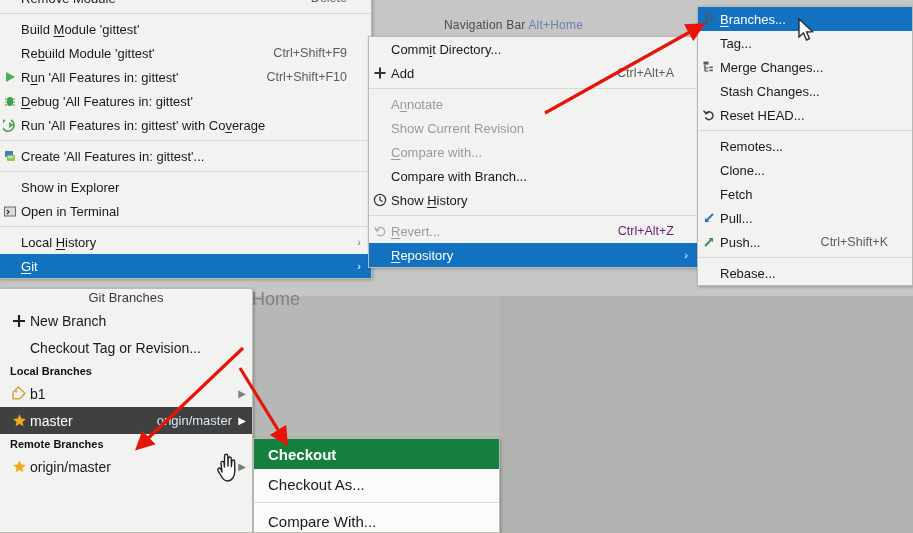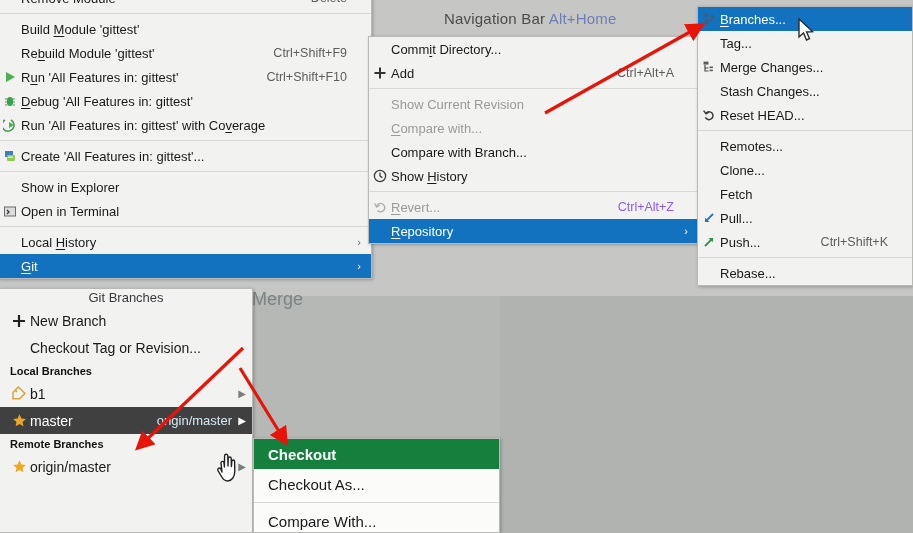--- a/index.html
+++ b/index.html
@@ -33,21 +33,21 @@
   }
   .mi .lbl{flex:1;overflow:hidden;text-overflow:clip;}
   .mi .acc{color:#5d5d5d;padding-left:18px;font-size:12.5px;}
   .mi .arrow{
     width:12px;min-width:12px;text-align:center;color:#6e6e6e;font-size:11px;
     margin-left:6px;
   }
   .mi.sel{background:#1272c0;color:#ffffff;}
   .mi.sel .arrow{color:#ffffff;}
   .mi.dis,.mi.dis .lbl{color:#9a9a98;}
-  .mi.dis .acc{color:#8b5cf6;}
+  .mi.dis .acc{color:#701a75;}
   .sep{height:1px;background:#d8d8d5;margin:3px 0;}
   .u{text-decoration:underline;text-underline-offset:2px;}
 
   
   #leftmenu{left:-2px;top:-14px;width:374px;border-top:none;}
   #leftmenu .mi{height:24px;}
   #leftmenu .mi .lbl{padding-left:0px;}
 
   
   #gitmenu{left:368px;top:36px;width:331px;}
@@ -88,21 +88,21 @@
     box-shadow:1px 1px 3px rgba(0,0,0,.25);box-sizing:border-box;overflow:hidden;
   }
   #checkoutmenu .ci{
     display:flex;align-items:center;height:30px;padding-left:14px;
     font-size:15px;box-sizing:border-box;cursor:default;
   }
   #checkoutmenu .ci.sel{background:#15803d;color:#fff;font-weight:bold;}
 
   
   #navhint{
-    position:absolute;left:444px;top:10px;font-size:15px;color:#4c4c4c;
+    position:absolute;left:444px;top:18px;font-size:12px;color:#4c4c4c;
     letter-spacing:.2px;
   }
   #navhint .key{color:#6b7fb5;}
   #shifthint{
     position:absolute;left:252px;top:289px;font-size:18px;color:#7e8384;
   }
   #gitbranchhint{
     position:absolute;left:68px;top:287px;font-size:14px;color:#585858;
     font-weight:bold;opacity:.85;
   }
@@ -117,21 +117,21 @@
 
 <div class="backdrop"></div>
 <div class="backdrop-top"></div>
 <div class="backdrop-bot"></div>
 <div class="backdrop-lower-left"></div>
 
 <div id="navhint">
   <span>Navigation Bar</span>
   <span class="key">Alt+Home</span>
 </div>
-<div id="shifthint">Merge</div>
+<div id="shifthint">Home</div>
 <div id="gitbranchhint">Git Branches</div>
 
 <div class="menu" id="leftmenu">
     <div class="mi">
       <span class="ico"></span>
       <span class="lbl">Remove Module</span>
       <span class="acc">Delete</span>
       <span class="arrow"></span>
     </div>
     <div class="sep"></div>
@@ -228,20 +228,25 @@
       <span class="ico">
         <svg width="14" height="14" viewBox="0 0 14 14">
           <path d="M7,1.5 V12.5 M1.5,7 H12.5" stroke="#333" stroke-width="2"></path>
         </svg>
       </span>
       <span class="lbl">Add</span>
       <span class="acc">Ctrl+Alt+A</span>
       <span class="arrow"></span>
     </div>
     <div class="sep"></div>
+    <div class="mi dis">
+      <span class="ico"></span>
+      <span class="lbl">A<span class="u">n</span>notate</span>
+      <span class="arrow"></span>
+    </div>
     <div class="mi dis">
       <span class="ico"></span>
       <span class="lbl">Show Current Revision</span>
       <span class="arrow"></span>
     </div>
     <div class="mi dis">
       <span class="ico"></span>
       <span class="lbl"><span class="u">C</span>ompare with...</span>
       <span class="arrow"></span>
     </div>

